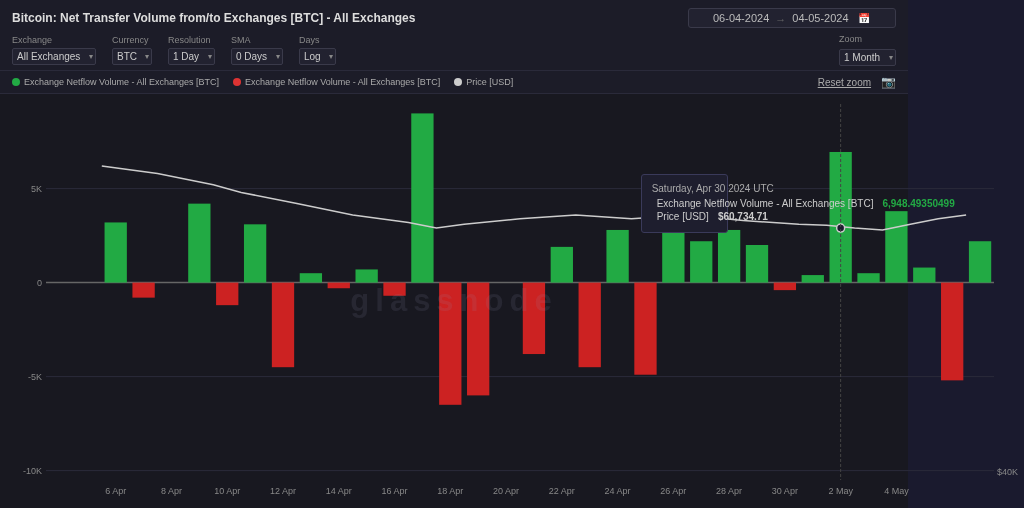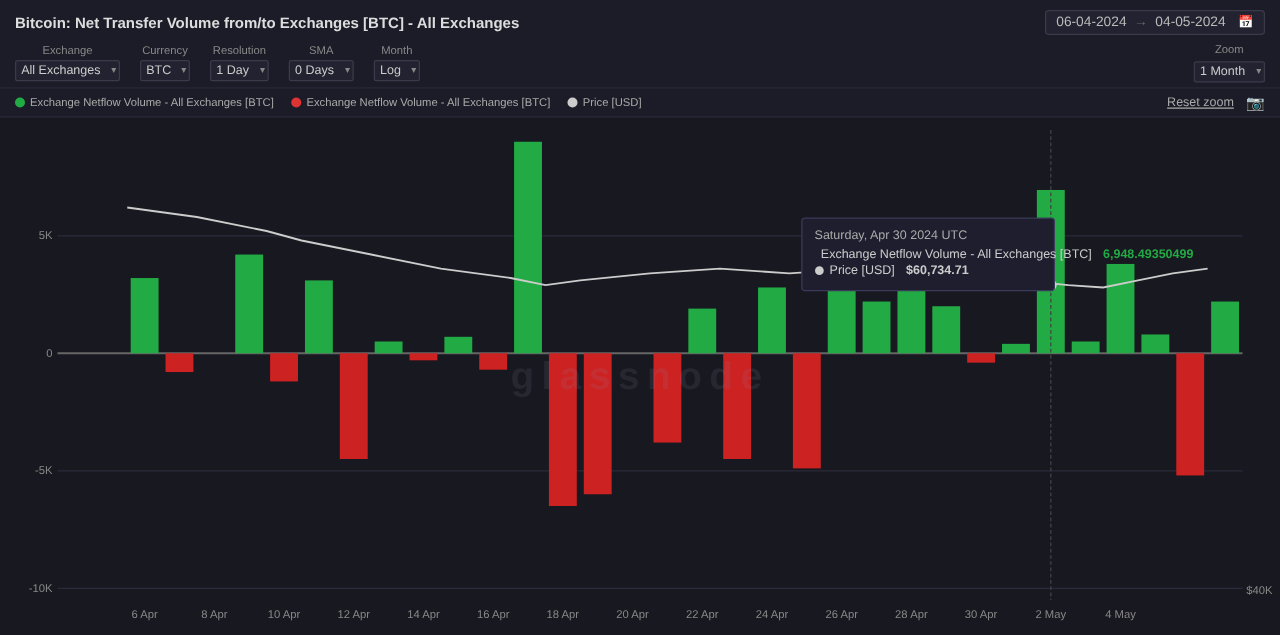--- a/index.html
+++ b/index.html
@@ -6,21 +6,21 @@
     body {
       background: #1a1a2e;
       font-family: Arial, sans-serif;
       color: #ccc;
       width: 1024px;
       height: 508px;
       overflow: hidden;
       position: relative;
     }
     .container {
-      width: 1024px;
+      width: 908px;
       height: 508px;
       background: #181820;
       display: flex;
       flex-direction: column;
     }
     .header {
       padding: 8px 12px 4px 12px;
       border-bottom: 1px solid #2a2a3a;
       background: #1c1c28;
     }
@@ -34,36 +34,35 @@
       font-size: 12px;
       color: #ddd;
       font-weight: 600;
     }
     .date-range-box {
       display: flex;
       align-items: center;
       gap: 6px;
       border: 1px solid #3a3a4a;
       border-radius: 3px;
-      padding: 3px 8px;
+      padding: 3px 24px;
       font-size: 11px;
       color: #bbb;
       background: #222230;
     }
     .date-sep { color: #666; }
     .controls-row {
       display: flex;
       align-items: center;
       gap: 16px;
     }
     .control-group {
       display: flex;
       flex-direction: column;
       gap: 1px;
-      align-items: center;
     }
     .control-label {
       font-size: 9px;
       color: #888;
     }
     .control-select {
       background: #222230;
       border: 1px solid #3a3a4a;
       border-radius: 2px;
       color: #ccc;
@@ -208,21 +207,21 @@
       </div>
       <div class="control-group">
         <span class="control-label">SMA</span>
         <div class="select-wrapper">
           <select class="control-select">
             <option>0 Days</option>
           </select>
         </div>
       </div>
       <div class="control-group">
-        <span class="control-label">Month</span>
+        <span class="control-label">Days</span>
         <div class="select-wrapper">
           <select class="control-select">
             <option>Log</option>
           </select>
         </div>
       </div>
       <div class="zoom-group control-group">
         <span class="control-label">Zoom</span>
         <div class="select-wrapper">
           <select class="control-select">

